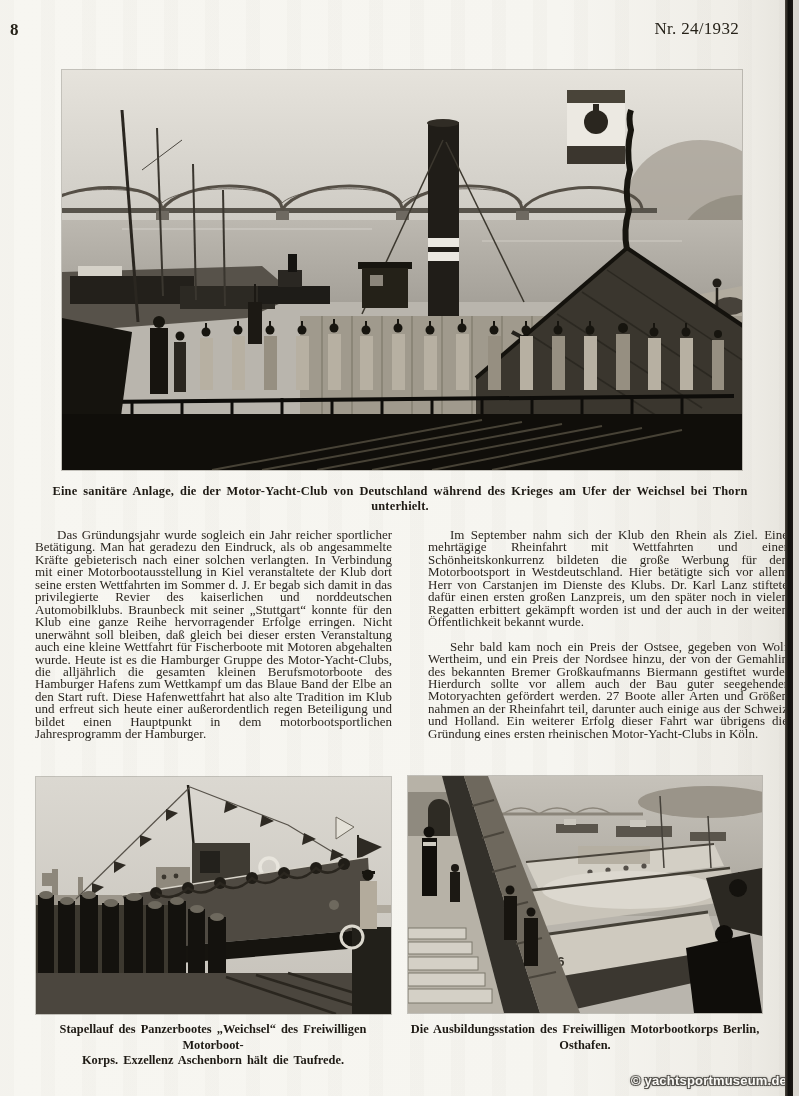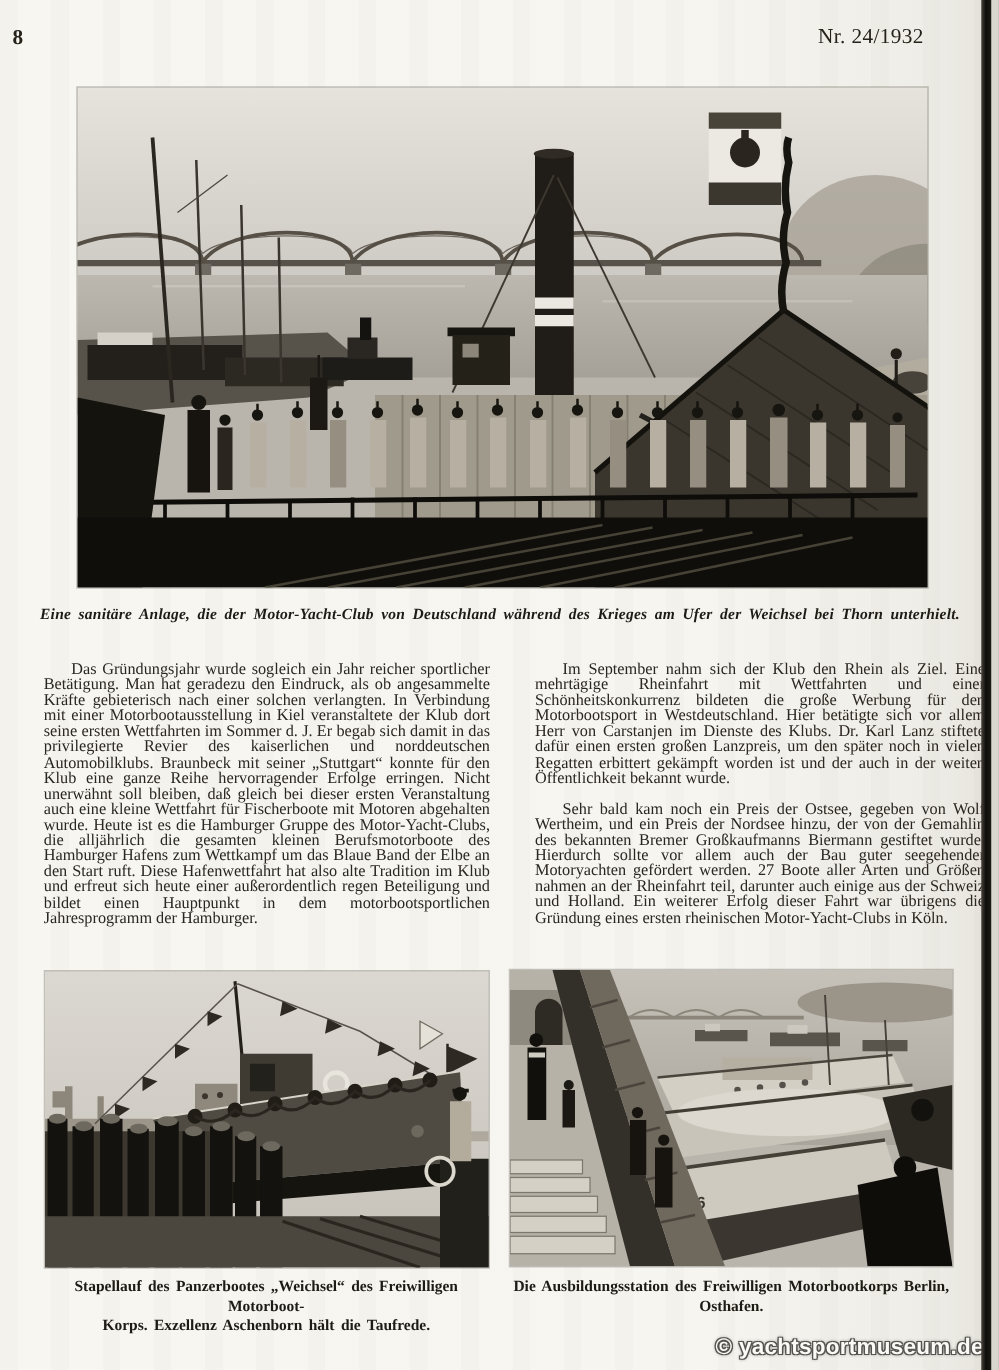--- a/index.html
+++ b/index.html
@@ -26,21 +26,21 @@
 
   .photo{position:absolute;background:#b9b5ad;box-shadow:0 0 0 1px rgba(40,35,25,.25);}
   .photo svg{display:block;}
 
   .main-photo{left:62px;top:70px;width:680px;height:400px;}
   .bl-photo{left:36px;top:777px;width:355px;height:237px;}
   .br-photo{left:408px;top:776px;width:354px;height:237px;}
 
   .caption-main{
     position:absolute;left:30px;top:484px;width:740px;text-align:center;
-    font-size:12.4px;font-weight:700;word-spacing:2.6px;letter-spacing:.2px;color:#1e1a14;font-style:italic;
+    font-size:12.4px;font-weight:700;word-spacing:2.6px;letter-spacing:.2px;color:#1e1a14;
   }
   .caption-two{
     position:absolute;text-align:center;font-weight:700;font-size:12.4px;
     line-height:15.5px;word-spacing:2px;color:#1e1a14;
   }
   .caption-bl{left:30px;top:1022px;width:366px;}
   .caption-br{left:404px;top:1022px;width:362px;}
 
   .col{
     position:absolute;top:529px;
@@ -48,21 +48,21 @@
     color:#2b2620;hyphens:auto;-webkit-hyphens:auto;
   }
   .col p{margin:0;text-indent:22px;}
   .col p + p{margin-top:12px;}
   .col-left{left:35px;width:357px;}
   .col-right{left:428px;width:360px;}
 
   .watermark{
     position:absolute;right:12px;bottom:8px;
     font-family:"Liberation Sans","DejaVu Sans",sans-serif;
-    font-weight:700;font-size:18px;letter-spacing:.2px;color:#fbfaf6;
+    font-weight:700;font-size:13px;letter-spacing:.2px;color:#fbfaf6;
     text-shadow:-1px -1px 0 #55534e,1px -1px 0 #55534e,-1px 1px 0 #55534e,1px 1px 0 #55534e,0 0 3px #2e2c28;
   }
 </style>
 </head>
 <body>
 
 <div class="page">
 
   <div class="hdr-page">8</div>
   <div class="hdr-issue">Nr. 24/1932</div>

